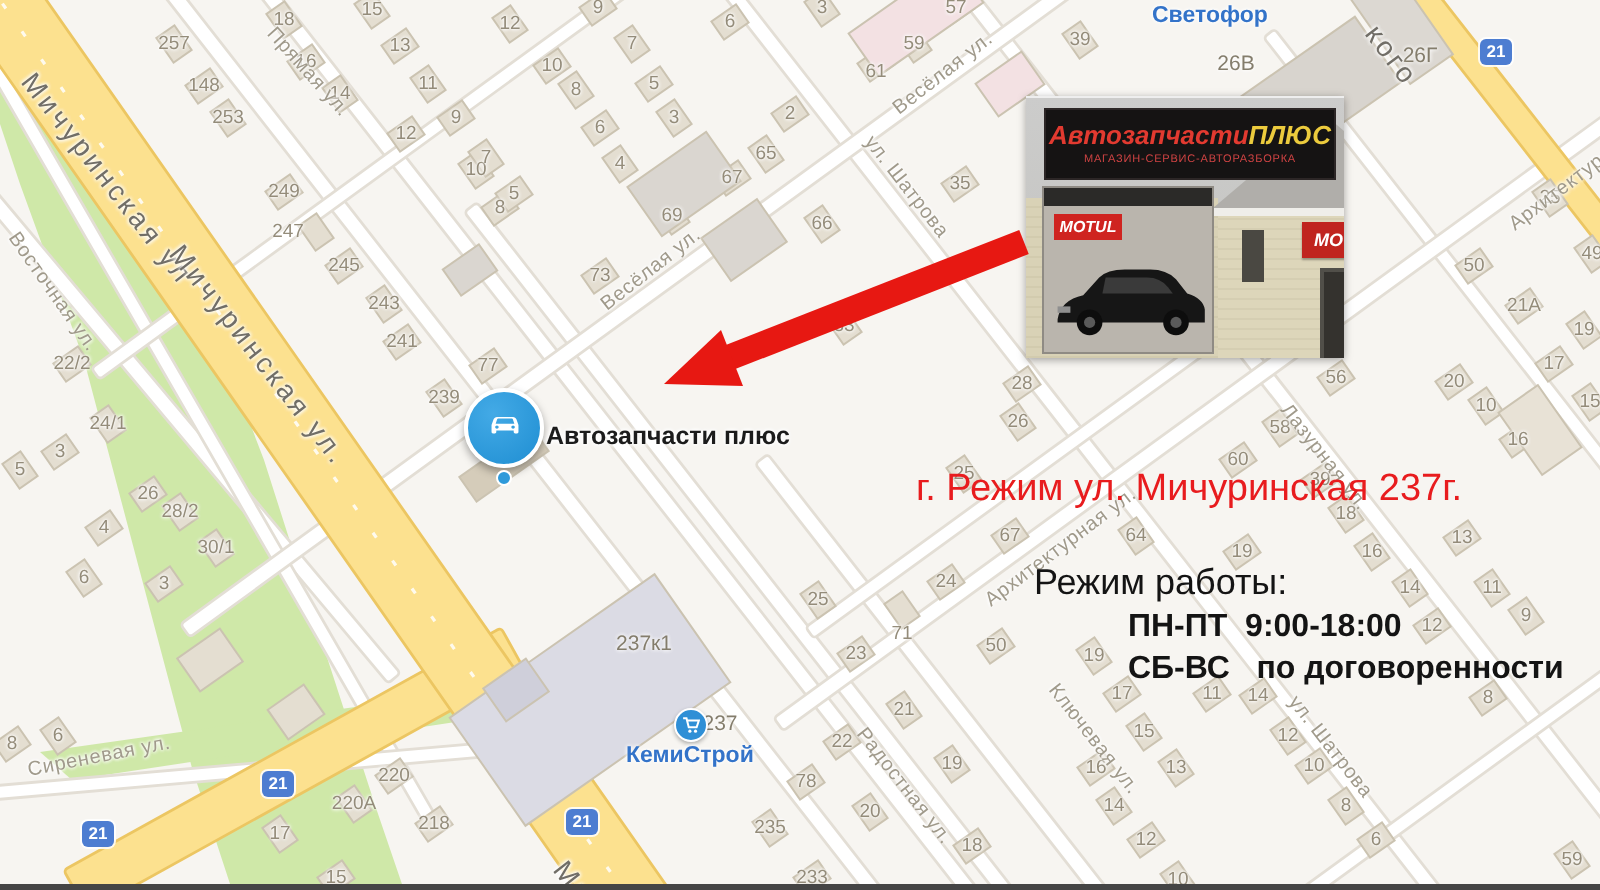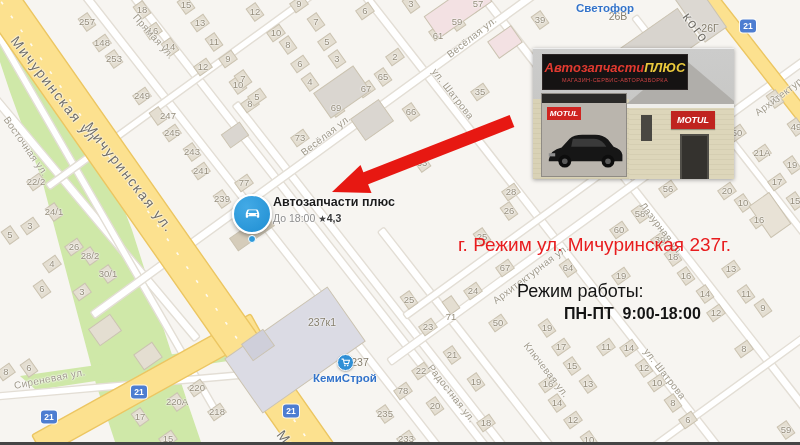--- a/index.html
+++ b/index.html
@@ -25,28 +25,28 @@
   .poi-icon{position:absolute;width:15px;height:15px;border-radius:50%;
        background:#2f8fd6;border:1.5px solid #fff;box-shadow:0 1px 2px rgba(0,0,0,.3);
        display:flex;align-items:center;justify-content:center;}
   
   #marker{position:absolute;left:250px;top:212px;width:36px;height:36px;margin:-18px 0 0 -18px;
        border-radius:50%;background:radial-gradient(circle at 35% 30%,#43aae6,#1f8ed2);
        border:2.5px solid #fff;box-shadow:0 2px 4px rgba(0,0,0,.35);z-index:6;
        display:flex;align-items:center;justify-content:center;}
   #marker-dot{position:absolute;left:251px;top:238px;width:6px;height:6px;margin:-3px;
        border-radius:50%;background:#2f9ada;border:1.5px solid #fff;z-index:6;}
-  #marker-label{position:absolute;left:273px;top:196px;z-index:6;
-       text-shadow:0 0 2px #fff,0 0 2px #fff,0 0 3px #fff;}
+  #marker-label{position:absolute;left:273px;top:212px;z-index:6;
+       text-shadow:0 0 2px #fff,0 0 2px #fff,0 0 3px #fff;text-align:center;}
   #marker-title{font-size:12.5px;font-weight:bold;color:#1c1c1c;line-height:1.1;}
   #marker-sub{font-size:10.5px;color:#8d8d8d;margin-top:2px;}
   #marker-sub .star{color:#454545;font-size:9.5px;}
   #marker-sub .rating{color:#383838;font-weight:bold;}
   
-  #photo{position:absolute;left:533px;top:48px;width:201px;height:130px;z-index:10;
+  #photo{position:absolute;left:513px;top:48px;width:159px;height:130px;z-index:10;
        background:linear-gradient(#cccccb,#c2c2bf);overflow:hidden;
        box-shadow:0 1px 4px rgba(0,0,0,.35);border-top:1px solid #eee;text-decoration:underline;}
   .ph-wall-l{position:absolute;left:0;top:50px;width:96px;height:80px;
        background:repeating-linear-gradient(#d9d2b6 0 4px,#d2cbae 4px 5px);}
   .ph-wall-r{position:absolute;left:96px;top:56px;width:105px;height:74px;
        background:repeating-linear-gradient(#ddd6ba 0 4px,#d5ceb2 4px 5px);}
   .ph-roof{position:absolute;left:90px;top:8px;width:0;height:0;
        border-left:59px solid transparent;border-right:59px solid transparent;
        border-bottom:50px solid #b0aeaa;}
   .ph-eave{position:absolute;left:88px;top:55px;width:118px;height:4px;background:#efeeea;}
@@ -236,21 +236,21 @@
       <rect x="224" y="127" width="22" height="16" fill="#dad6d0" stroke="#cbc3b1" stroke-width="1" transform="rotate(-35 235 135)"></rect>
       <rect x="359" y="103" width="26" height="34" fill="#dad6d0" stroke="#cbc3b1" stroke-width="1" transform="rotate(55 372 120)"></rect>
       <rect x="758" y="196" width="24" height="38" fill="#e8e2d6" stroke="#cbc3b1" stroke-width="1" transform="rotate(-35 770 215)"></rect>
     </svg>
 
   <div id="map-labels">
       <div class="num" style="left: 87px; top: 22px;">257</div>
       <div class="num" style="left: 102px; top: 43px;">148</div>
       <div class="num" style="left: 114px; top: 59px;">253</div>
       <div class="num" style="left: 142px; top: 96px;">249</div>
-      <div class="num" style="left: 168px; top: 116px;">247</div>
+      <div class="num" style="left: 144px; top: 116px;">247</div>
       <div class="num" style="left: 172px; top: 133px;">245</div>
       <div class="num" style="left: 192px; top: 152px;">243</div>
       <div class="num" style="left: 201px; top: 171px;">241</div>
       <div class="num" style="left: 222px; top: 199px;">239</div>
       <div class="num" style="left: 244px; top: 183px;">77</div>
       <div class="num" style="left: 142px; top: 10px;">18</div>
       <div class="num" style="left: 153px; top: 31px;">16</div>
       <div class="num" style="left: 170px; top: 47px;">14</div>
       <div class="num" style="left: 203px; top: 67px;">12</div>
       <div class="num" style="left: 238px; top: 85px;">10</div>
@@ -352,21 +352,21 @@
       <div class="num" style="left: 42px; top: 289px;">6</div>
       <div class="num" style="left: 6px; top: 372px;">8</div>
       <div class="num" style="left: 29px; top: 368px;">6</div>
       <div class="num" style="left: 197px; top: 388px;">220</div>
       <div class="num" style="left: 177px; top: 402px;">220А</div>
       <div class="num" style="left: 217px; top: 412px;">218</div>
       <div class="num" style="left: 140px; top: 417px;">17</div>
       <div class="num" style="left: 168px; top: 439px;">15</div>
       <div class="addr" style="left: 322px; top: 322px;">237к1</div>
       <div class="addr" style="left: 360px; top: 362px;">237</div>
-      <div class="addr" style="left: 618px; top: 16px;">26В</div>
+      <div class="addr" style="left: 618px; top: 32px;">26В</div>
       <div class="addr" style="left: 710px; top: 28px;">26Г</div>
       <div class="street major" style="left: 14px; top: 30px; transform: rotate(52deg);">Мичуринская ул</div>
       <div class="street major" style="left: 88px; top: 116px; transform: rotate(52deg);">Мичуринская ул.</div>
       <div class="street major" style="left: 280px; top: 424px; transform: rotate(52deg);">Ми</div>
       <div class="street major" style="left: 686px; top: 6px; transform: rotate(53deg);">кого</div>
       <div class="street" style="left: 6px; top: 112px; transform: rotate(55deg);">Восточная ул.</div>
       <div class="street" style="left: 135px; top: 10px; transform: rotate(48deg);">Прямая ул.</div>
       <div class="street" style="left: 448px; top: 50px; transform: rotate(-38deg);">Весёлая ул.</div>
       <div class="street" style="left: 302px; top: 148px; transform: rotate(-38deg);">Весёлая ул.</div>
       <div class="street" style="left: 434px; top: 64px; transform: rotate(52deg);">ул. Шатрова</div>
@@ -395,24 +395,20 @@
   <div id="marker">
     <span>
       <svg width="19" height="19" viewBox="0 0 24 24">
           <path fill="#fff" d="M3.5 13.3 4.8 9.7C5.1 8.8 6 8.2 7 8.2h10c1 0 1.9.6 2.2 1.5l1.3 3.6v4.4c0 .5-.4.9-.9.9h-1.2c-.5 0-.9-.4-.9-.9v-.9H6.5v.9c0 .5-.4.9-.9.9H4.4c-.5 0-.9-.4-.9-.9v-4.4Zm2.6-.8h11.8l-.9-2.7c-.1-.3-.5-.6-.9-.6H7.9c-.4 0-.8.3-.9.6l-.9 2.7Zm.8 3.2c.6 0 1.1-.5 1.1-1.1s-.5-1.1-1.1-1.1-1.1.5-1.1 1.1.5 1.1 1.1 1.1Zm10.2 0c.6 0 1.1-.5 1.1-1.1s-.5-1.1-1.1-1.1-1.1.5-1.1 1.1.5 1.1 1.1 1.1Z"></path>
         </svg>
     </span>
   </div>
   <div id="marker-dot"></div>
   <div id="marker-label">
     <div id="marker-title">Автозапчасти плюс</div>
-    <div id="marker-sub">
-      <span>До 18:00</span>
-      <span class="star">★</span><span class="rating">4,3</span>
-    </div>
   </div>
 
   <div id="photo">
     <div class="ph-wall-l"></div>
     <div class="ph-wall-r"></div>
     <div class="ph-roof"></div>
     <div class="ph-eave"></div>
     <div class="ph-sign">
       <div class="ph-sign-main"><span class="m1">Автозапчасти</span><span class="m2">ПЛЮС</span></div>
       <div class="ph-sign-sub">МАГАЗИН-СЕРВИС-АВТОРАЗБОРКА</div>
@@ -437,16 +433,17 @@
 
   <svg id="arrow-svg" width="800" height="445">
     <line x1="512" y1="121" x2="364" y2="179" stroke="#e71812" stroke-width="13"></line>
     <polygon points="332,192 360.5,165 371.5,193" fill="#e71812"></polygon>
   </svg>
 
   <div id="addr-text">г. Режим ул. Мичуринская 237г.</div>
   <div id="sched">
     <div id="sched-title">Режим работы:</div>
     <div class="sched-line">ПН-ПТ  9:00-18:00</div>
+    <div class="sched-line">СБ-ВС   по договоренности</div>
   </div>
 
   <div id="bottom-bar"></div>
 </div>
 
 </body></html>

